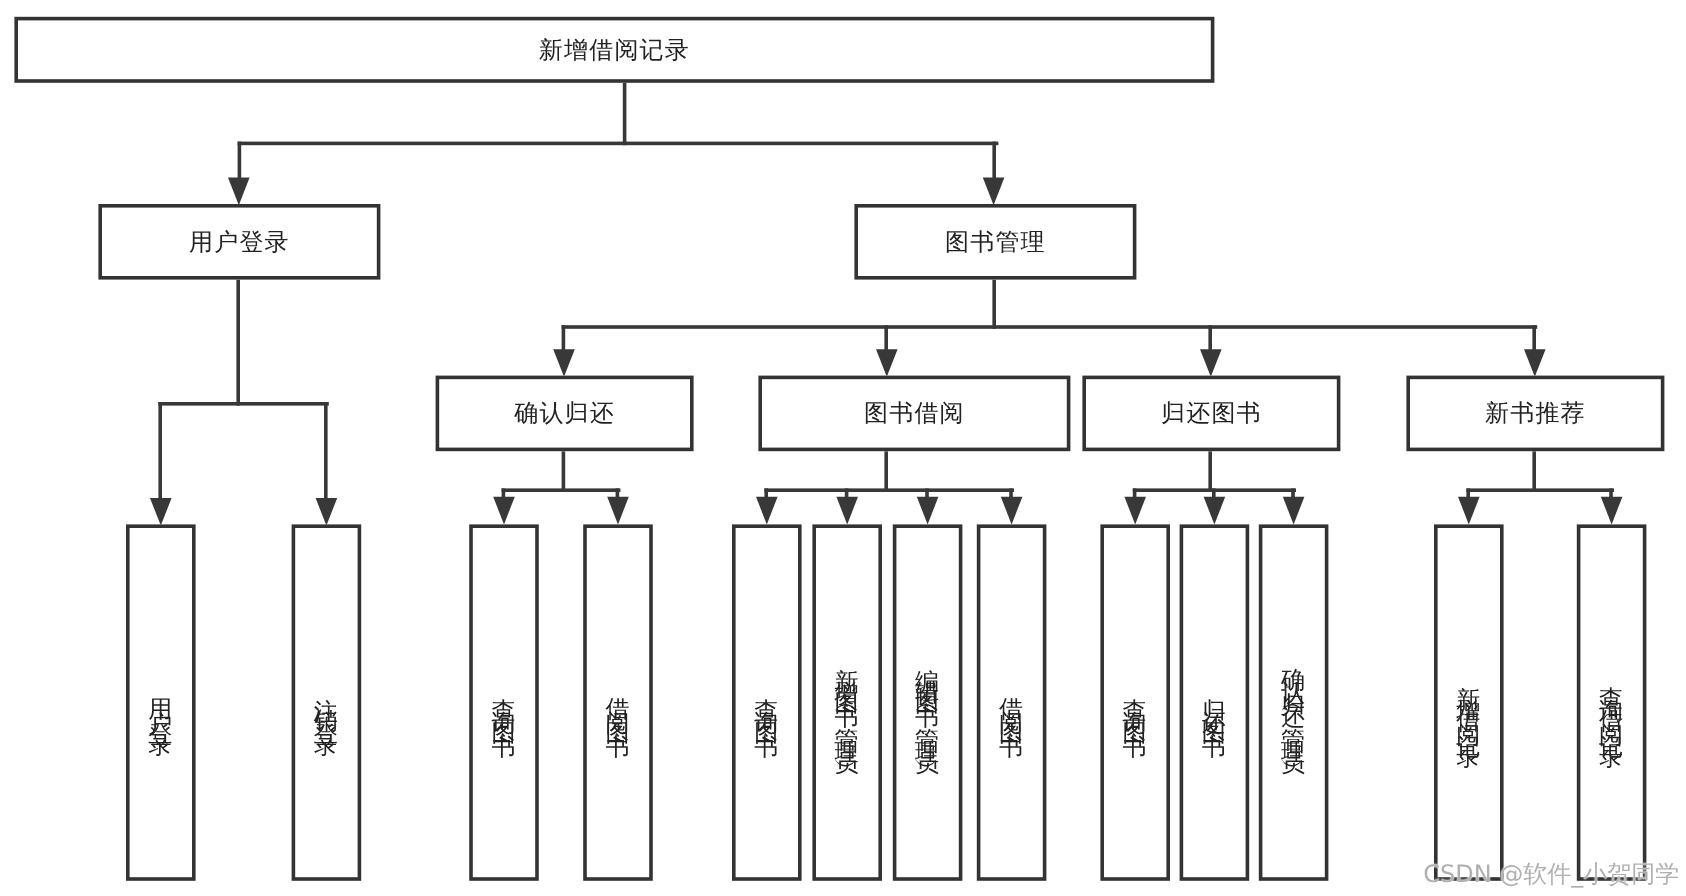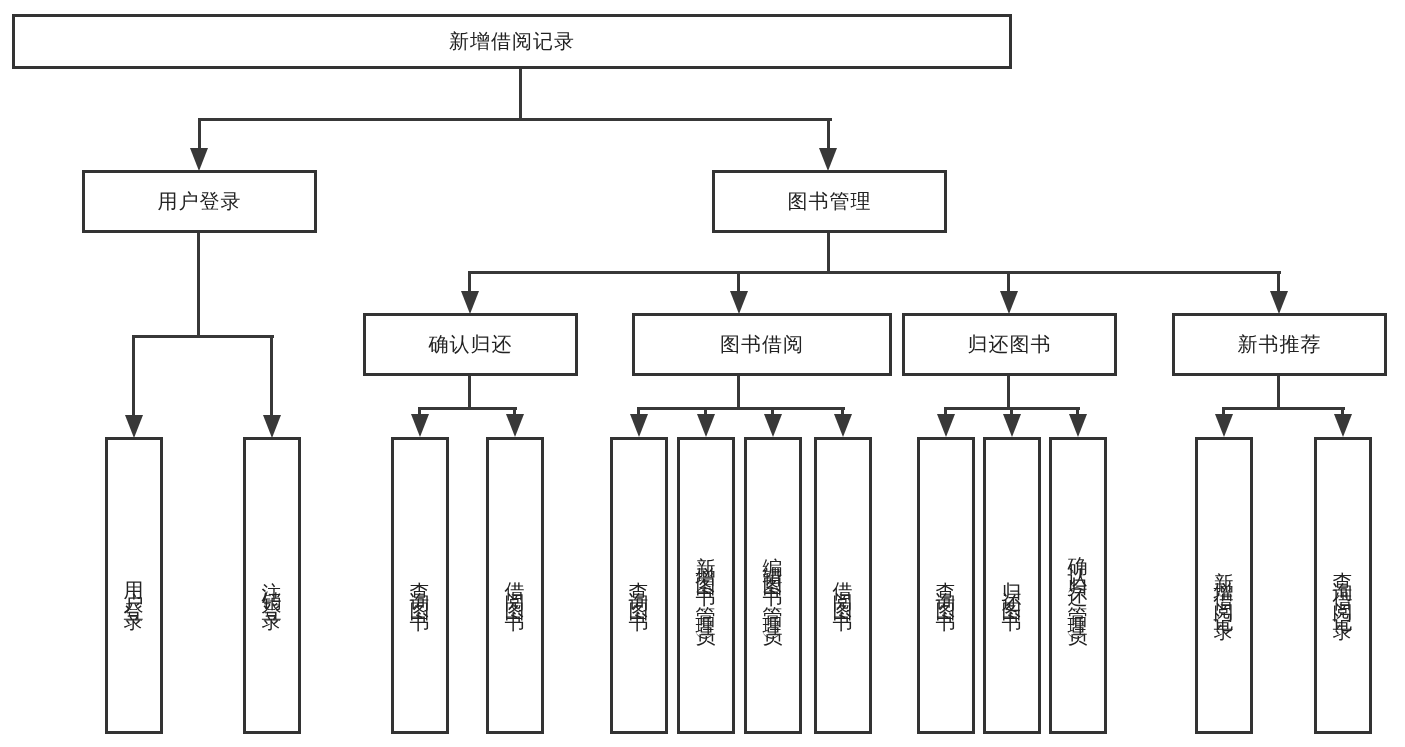--- a/index.html
+++ b/index.html
@@ -154,14 +154,15 @@
     <span class="vtext">确认归还（管理员）</span>
   </div>
 
   <div class="box leaf" style="left:1195px; top:437px; width:58px; height:297px;">
     <span class="vtext">新增借阅记录</span>
   </div>
   <div class="box leaf" style="left:1314px; top:437px; width:58px; height:297px;">
     <span class="vtext">查询借阅记录</span>
   </div>
 
+  <div class="watermark">CSDN @软件_小贺同学</div>
 
 </div>
 
 </body></html>

